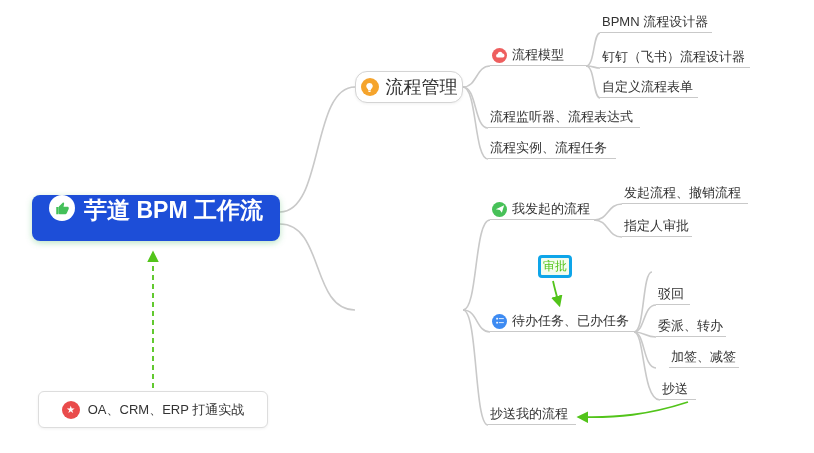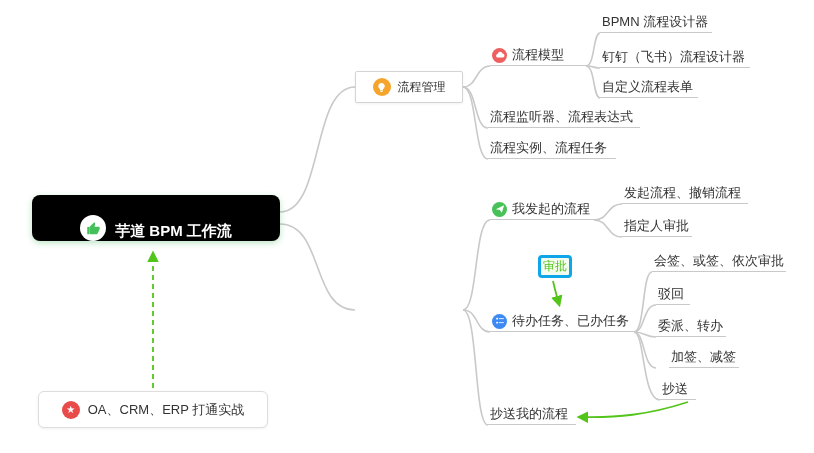--- a/index.html
+++ b/index.html
@@ -14,28 +14,28 @@
     border-bottom:1.5px solid #C9C9C9;
     font-size:13px; color:#333; white-space:nowrap;
   }
   .dot {
     width:15px; height:15px; border-radius:50%; flex:0 0 auto;
     display:inline-flex; align-items:center; justify-content:center;
     color:#fff; font-size:10px; line-height:1;
   }
   .branch-node {
     position:absolute; display:flex; align-items:center; justify-content:center; gap:7px;
-    background:#fff; border:1px solid #D4D4D4; border-radius:2px;
-    font-size:12px; color:#333; box-sizing:border-box; white-space:nowrap;
+    background:#fff; border:1px solid #D4D4D4; border-radius:12px;
+    font-size:18px; color:#333; box-sizing:border-box; white-space:nowrap;
     box-shadow:0 1px 3px rgba(0,0,0,0.06);
   }
   .root-node {
-    position:absolute; display:flex; align-items:flex-end; justify-content:center; gap:9px;
-    background:#000000; border-radius:8px; color:#fff;
-    font-size:15px; font-weight:bold; white-space:nowrap;
+    position:absolute; display:flex; align-items:flex-start; justify-content:center; gap:9px;
+    background:#1d4ed8; border-radius:8px; color:#fff;
+    font-size:23px; font-weight:bold; white-space:nowrap;
     box-shadow:0 2px 6px rgba(60,180,90,0.35);
   }
   .root-icon {
     width:26px; height:26px; border-radius:50%; background:#fff; flex:0 0 auto;
     display:inline-flex; align-items:center; justify-content:center;
   }
   .note-node {
     position:absolute; display:flex; align-items:center; justify-content:center; gap:8px;
     background:#fff; border:1px solid #DDDDDD; border-radius:6px;
     font-size:13px; color:#333; box-sizing:border-box; white-space:nowrap;
@@ -159,23 +159,20 @@
       <svg viewBox="0 0 12 12" width="10" height="10">
         <rect x="1.5" y="2.2" width="2" height="2" fill="#fff"></rect>
         <rect x="4.6" y="2.7" width="6" height="1" fill="#fff"></rect>
         <rect x="1.5" y="7" width="2" height="2" fill="#fff"></rect>
         <rect x="4.6" y="7.5" width="6" height="1" fill="#fff"></rect>
       </svg>
     </span>
     <span>待办任务、已办任务</span>
   </div>
 
-  <div class="leaf" style="left:652px;top:251px;width:134px">
-    <span>会签、或签、依次审批</span>
-  </div>
   <div class="leaf" style="left:656px;top:284px;width:34px">
     <span>驳回</span>
   </div>
   <div class="leaf" style="left:656px;top:316px;width:70px">
     <span>委派、转办</span>
   </div>
   <div class="leaf" style="left:669px;top:347px;width:70px">
     <span>加签、减签</span>
   </div>
   <div class="leaf" style="left:660px;top:379px;width:36px">

